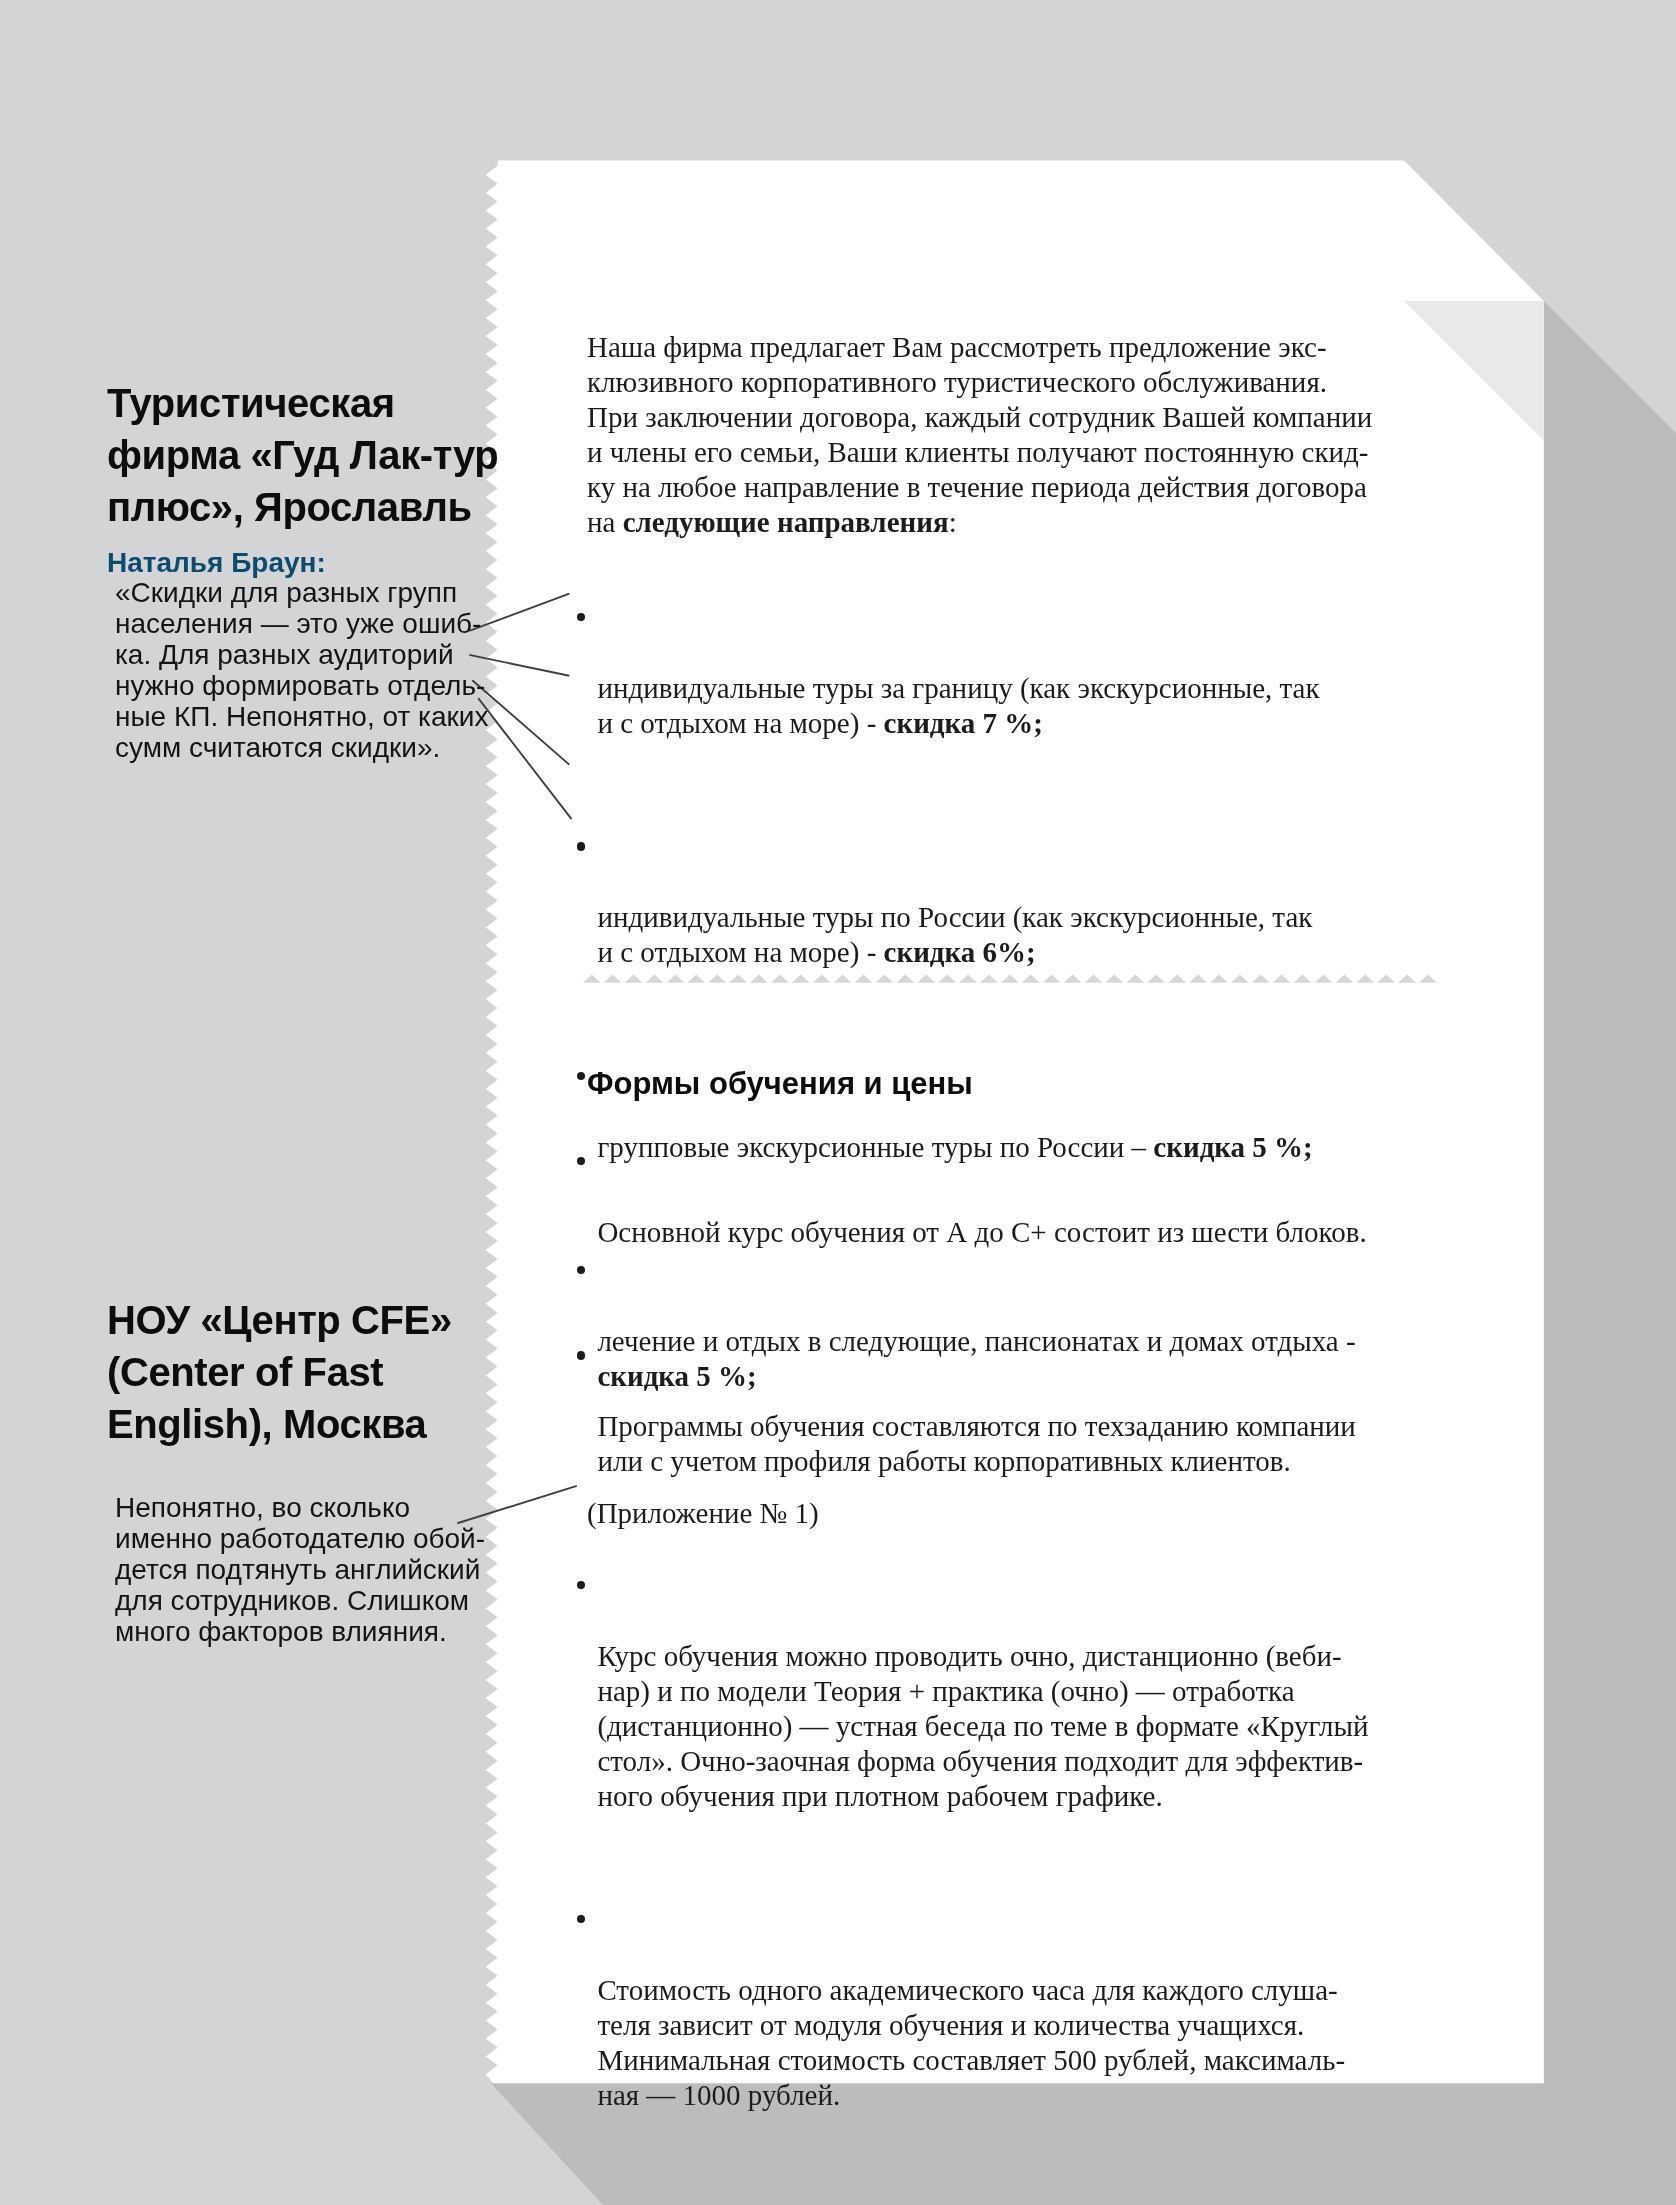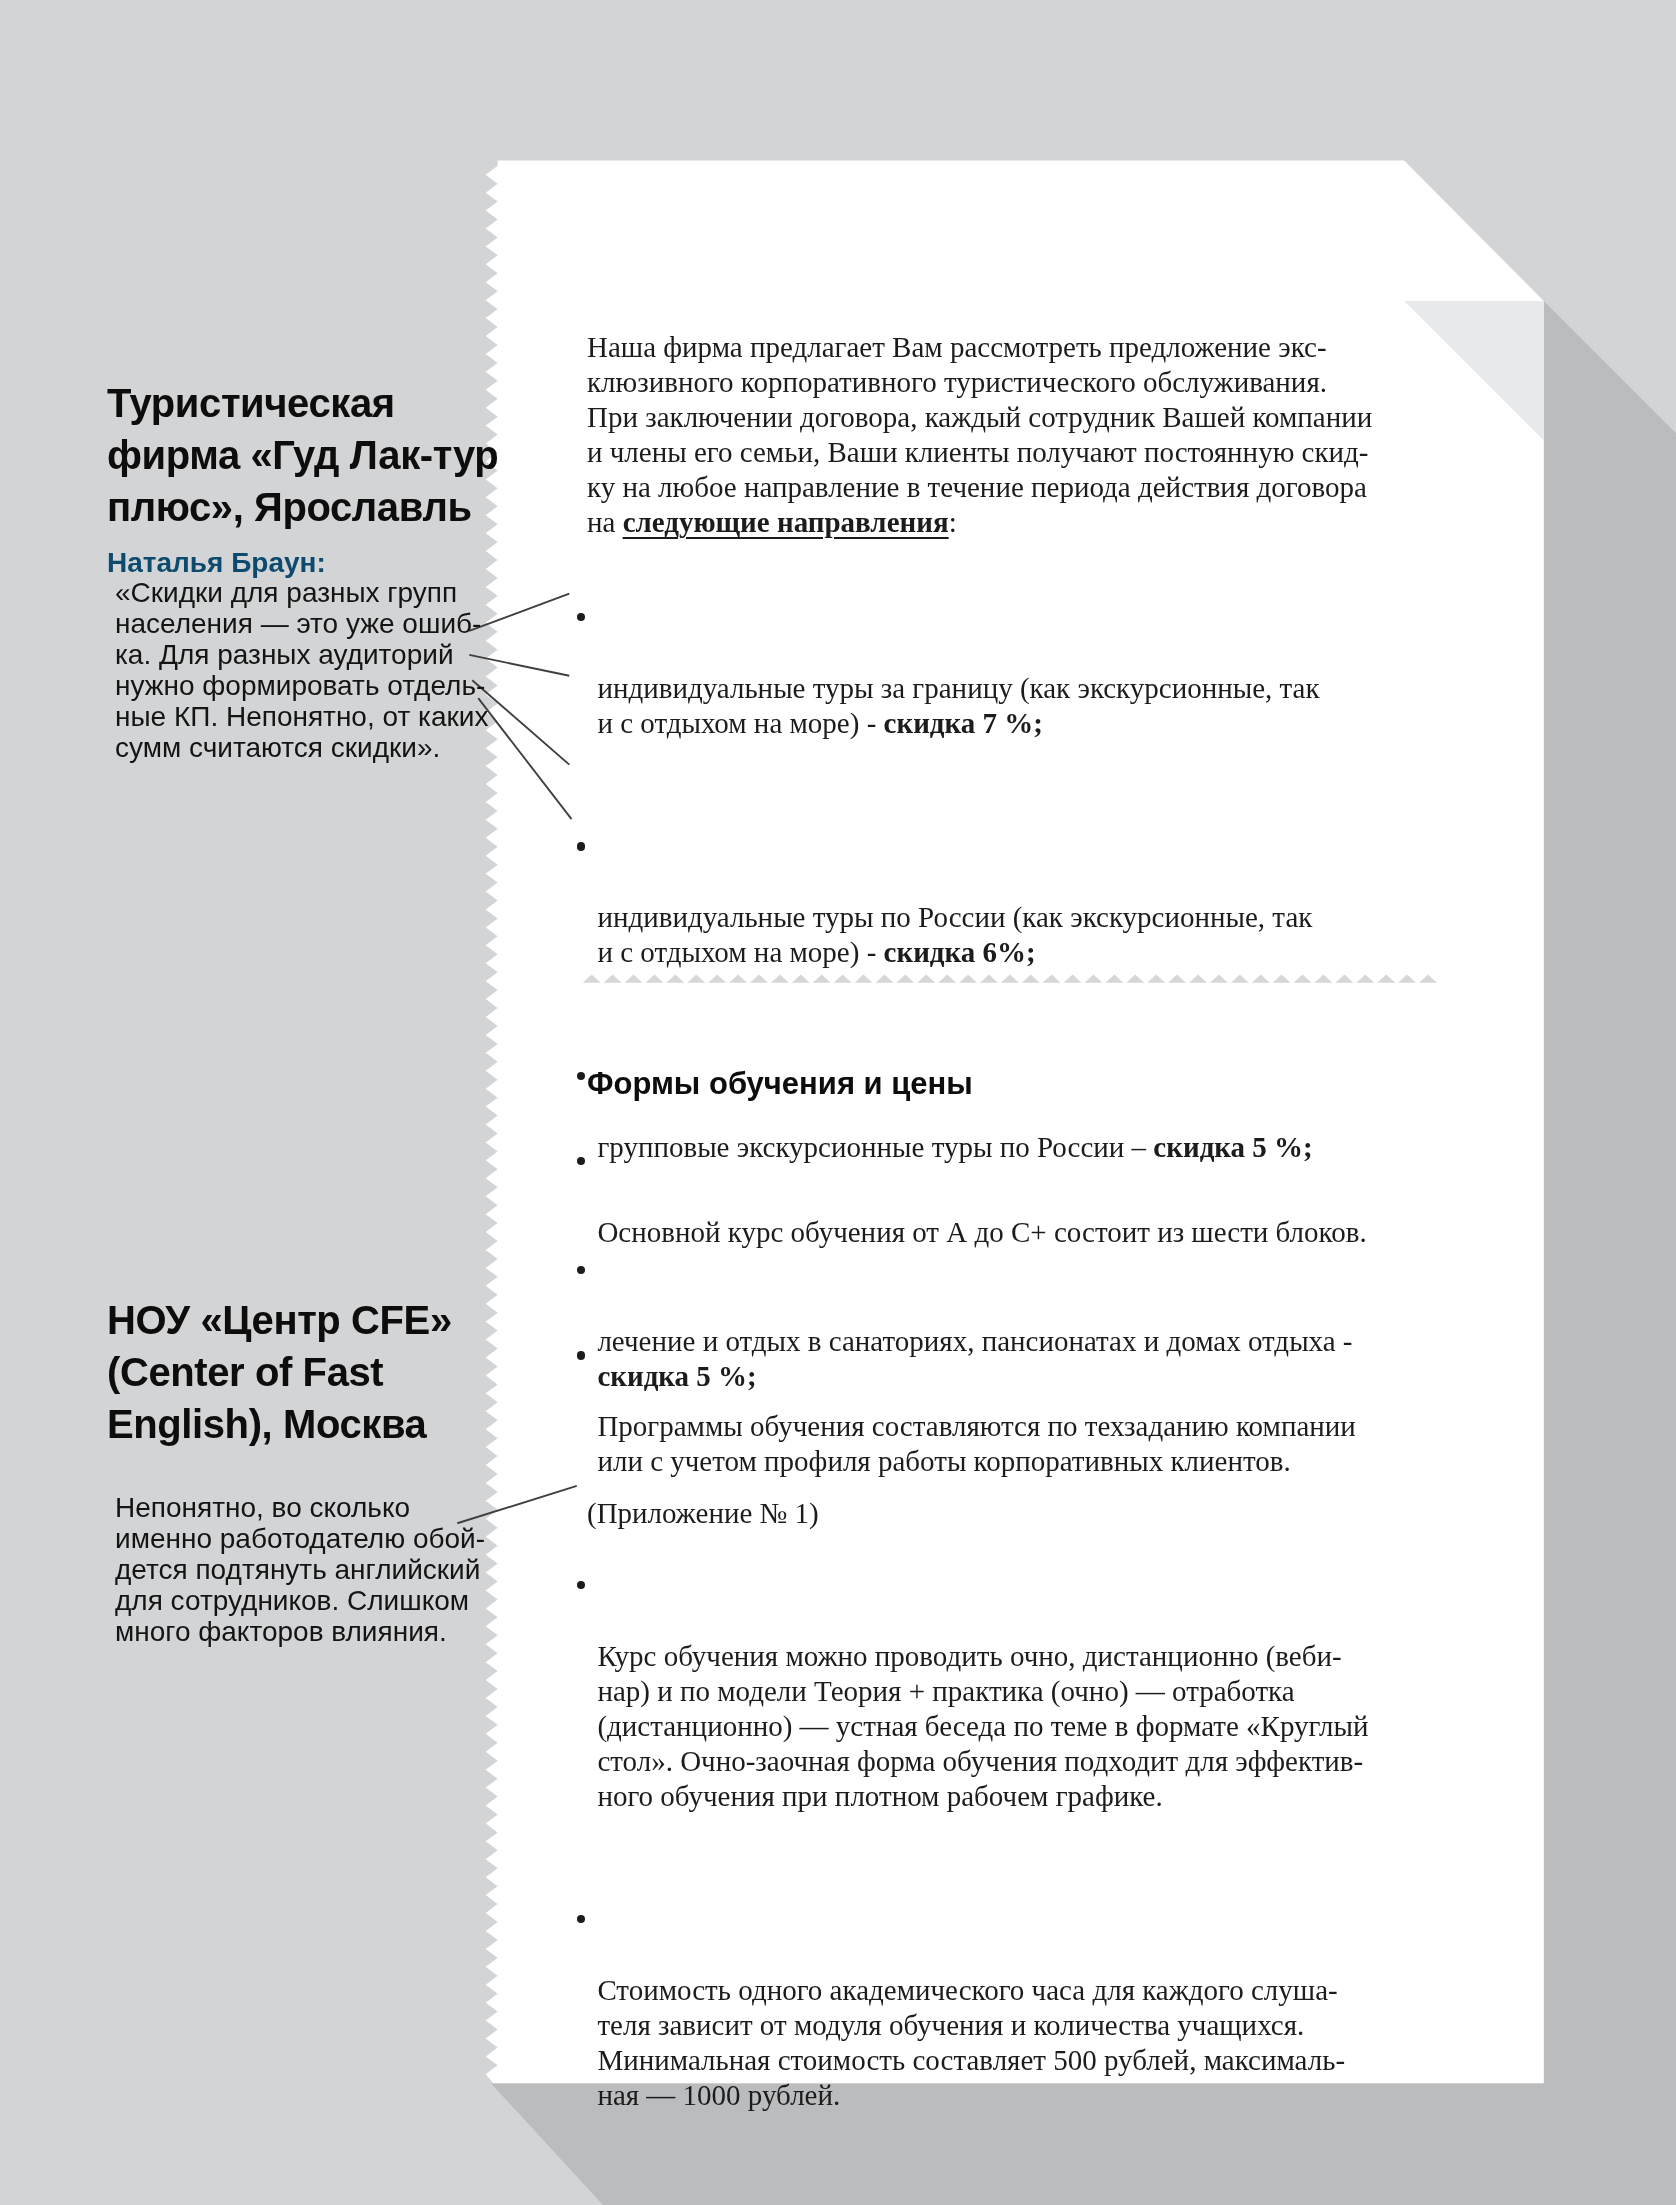--- a/index.html
+++ b/index.html
@@ -19,21 +19,21 @@
   .s1-title{top:377px}
   .s2-title{top:1294px}
   .sb-author{left:107px;top:547px;width:418px;font-weight:700;font-size:28px;line-height:31px;color:#0c4a6e}
   .sb-quote{left:115px;width:414px;font-size:28px;line-height:31px;color:#141414}
   .s1-quote{top:577px}
   .s2-note{top:1492px}
 
   
   .serif{font-family:"Liberation Serif",serif}
   .intro{left:587px;top:330px;width:933px;font-size:29px;line-height:35px}
-  .intro .em{font-weight:700;text-decoration:underline;text-decoration-thickness:2.2px;text-underline-offset:5.2px}
+  .intro .em{font-weight:700;text-decoration-thickness:2.2px;text-underline-offset:5.2px}
   .bullets{left:575px;width:956px;font-size:29px;line-height:35px}
   .b1{top:566px}
   .b2{top:1110px}
   .bullet{position:relative;padding-left:22.4px;margin-bottom:19.4px}
   .bullet .dot{position:absolute;left:1.5px;top:12px;width:8.2px;height:8.2px;border-radius:50%;background:var(--text)}
   .bullet p{white-space:pre-line}
   .bullet b{font-weight:700}
   .appendix{padding-left:12px;margin-top:12px;white-space:pre-line}
   .header2{left:587px;top:1066px;font-weight:700;font-size:31px;line-height:36px;color:#0d0d0d;white-space:pre-line}
 </style>
@@ -93,21 +93,21 @@
       <span class="dot"></span>
       <p><span>индивидуальные туры по России (как экскурсионные, так
 и с отдыхом на море) - </span><b>скидка 6%;</b></p>
     </div>
     <div class="bullet">
       <span class="dot"></span>
       <p><span>групповые экскурсионные туры по России – </span><b>скидка 5 %;</b></p>
     </div>
     <div class="bullet">
       <span class="dot"></span>
-      <p><span>лечение и отдых в санаториях, пансионатах и домах отдыха -
+      <p><span>лечение и отдых в следующие, пансионатах и домах отдыха -
 </span><b>скидка 5 %;</b></p>
     </div>
     <div class="appendix">(Приложение № 1)</div>
   </div>
 
   <div class="abs header2">Формы обучения и цены</div>
 
   <div class="abs bullets b2 serif">
     <div class="bullet">
       <span class="dot"></span>

